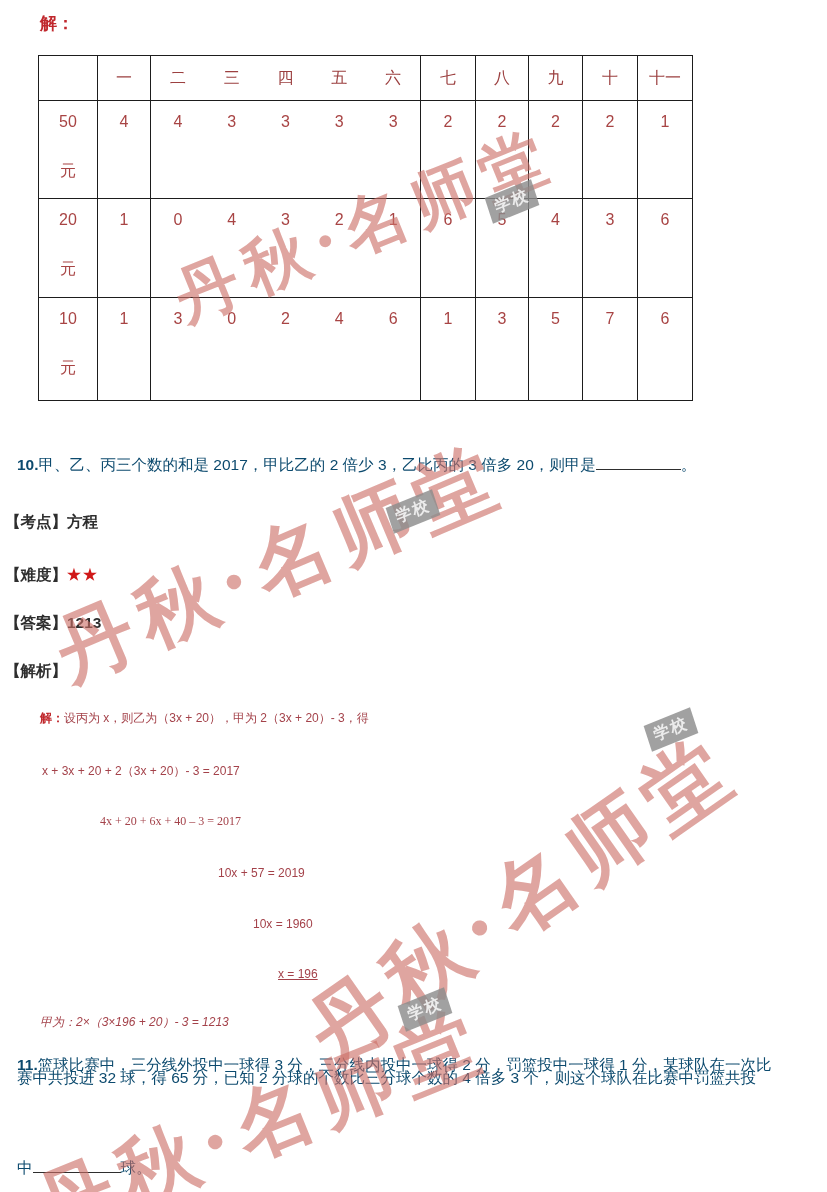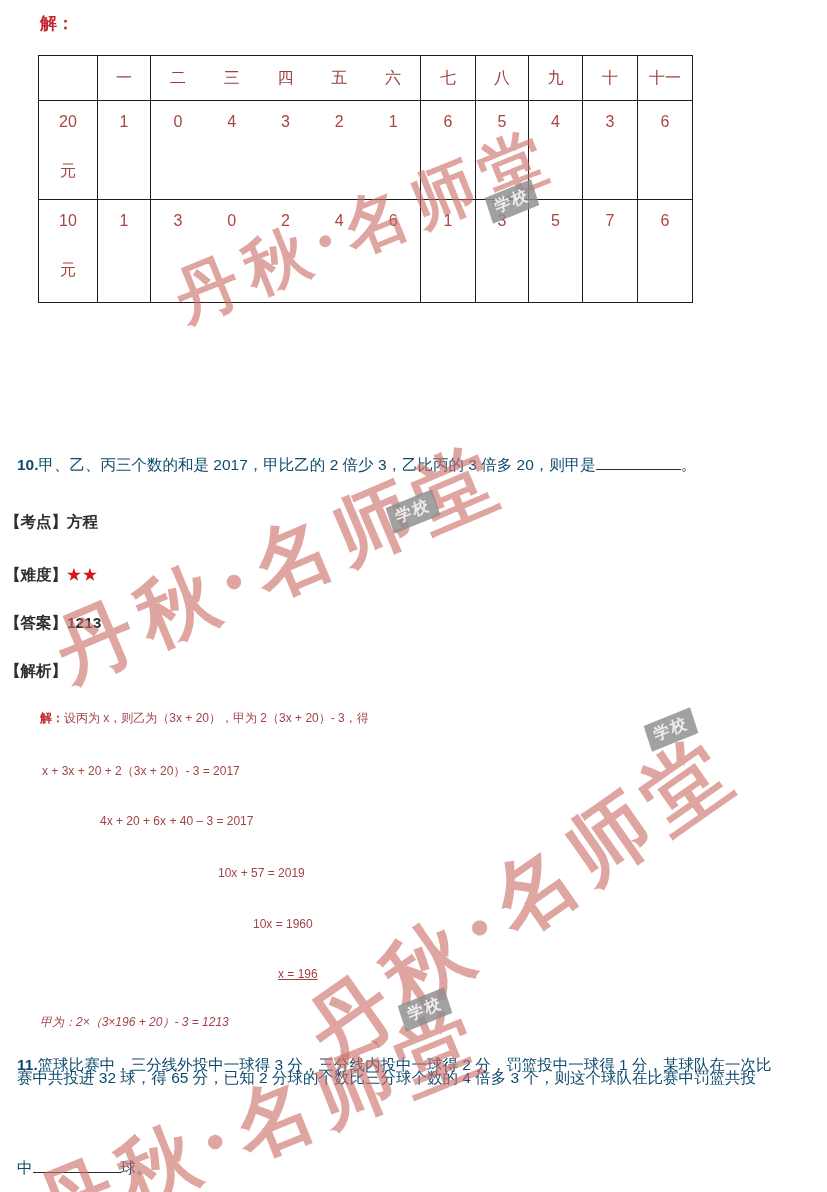--- a/index.html
+++ b/index.html
@@ -100,20 +100,41 @@
           <span>六</span>
         </div>
       </th>
       <th>七</th>
       <th>八</th>
       <th>九</th>
       <th>十</th>
       <th>十一</th>
     </tr>
 
+    <tr class="r1">
+      <td class="lbl">
+        <div>50</div>
+        <div class="unit">元</div>
+      </td>
+      <td class="val">4</td>
+      <td class="val">
+        <div class="spread">
+          <span>4</span>
+          <span>3</span>
+          <span>3</span>
+          <span>3</span>
+          <span>3</span>
+        </div>
+      </td>
+      <td class="val">2</td>
+      <td class="val">2</td>
+      <td class="val">2</td>
+      <td class="val">2</td>
+      <td class="val">1</td>
+    </tr>
 
     <tr class="r2">
       <td class="lbl">
         <div>20</div>
         <div class="unit">元</div>
       </td>
       <td class="val">1</td>
       <td class="val">
         <div class="spread">
           <span>0</span>
@@ -168,21 +189,21 @@
     <span>【答案】</span><span>1213</span>
   </div>
   <div class="tagline" style="top:661px;">
     <span>【解析】</span>
   </div>
 
   <div class="sol" style="left:40px; top:710px;">
     <span class="solve-prefix">解：</span><span>设丙为 x，则乙为（3x + 20），甲为 2（3x + 20）- 3，得</span>
   </div>
   <div class="sol" style="left:42px; top:763px;">x + 3x + 20 + 2（3x + 20）- 3 = 2017</div>
-  <div class="sol" style="left:100px; top:814px;">4x + 20 + 6x + 40 – 3 = 2017</div>
+  <div class="sol" style="left:100px; top:814px;font-family:Liberation Serif, serif;">4x + 20 + 6x + 40 – 3 = 2017</div>
   <div class="sol" style="left:218px; top:866px;">10x + 57 = 2019</div>
   <div class="sol" style="left:253px; top:917px;">10x = 1960</div>
   <div class="sol" style="left:278px; top:967px;text-decoration:underline;">x = 196</div>
   <div class="sol" style="left:40px; top:1014px;font-style:italic;">甲为：2×（3×196 + 20）- 3 = 1213</div>
 
   <div class="line" style="left:17px; top:1055px;">
     <span class="qnum">11.</span><span>篮球比赛中，三分线外投中一球得 3 分，三分线内投中一球得 2 分，罚篮投中一球得 1 分，某球队在一次比</span>
   </div>
   <div class="line" style="left:17px; top:1068px;">赛中共投进 32 球，得 65 分，已知 2 分球的个数比三分球个数的 4 倍多 3 个，则这个球队在比赛中罚篮共投</div>
   <div class="line" style="left:17px; top:1158px;">

